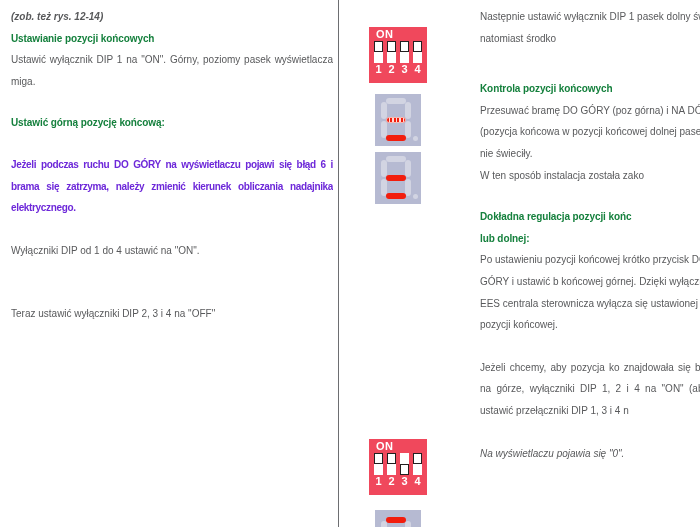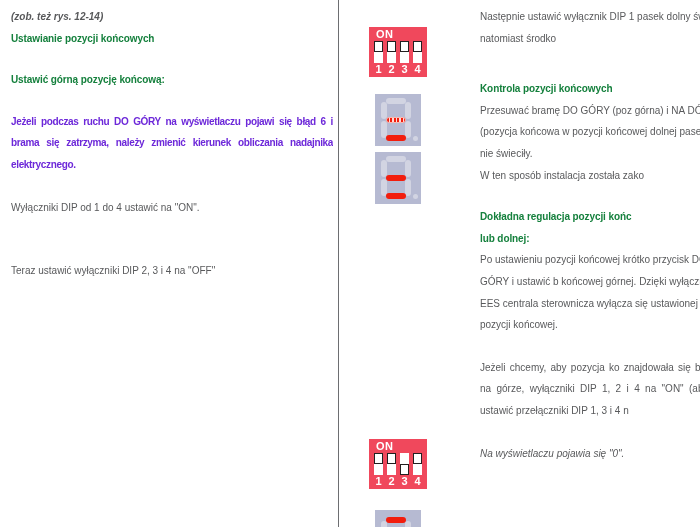--- a/index.html
+++ b/index.html
@@ -91,21 +91,21 @@
   }
   .gap-md { height: 20px; }
   .gap-lg { height: 21px; }
   .spacer-6 { height: 6px; }
   .spacer-9 { height: 9px; }
 
   
   .dip {
     position: relative;
     width: 58px;
-    height: 50px;
+    height: 56px;
     background: #f0485c;
     box-sizing: border-box;
   }
   .dip-on-label {
     position: absolute;
     left: 7px;
     top: 1px;
     font-size: 11px;
     font-weight: bold;
     color: #ffffff;
@@ -211,20 +211,21 @@
 </style>
 </head>
 <body>
 
 <div class="page">
 
   <div class="col-left">
     <div class="spacer-6"></div>
     <p class="italic noj">(zob. też rys. 12-14)</p>
     <p class="bold noj">Ustawianie pozycji końcowych</p>
+    <p>Ustawić wyłącznik DIP 1 na "ON". Górny, poziomy pasek wyświetlacza miga.</p>
     <div class="gap-md"></div>
     <p class="bold noj">Ustawić górną pozycję końcową:</p>
     <div class="gap-md"></div>
     <p class="bold-tight">Jeżeli podczas ruchu DO GÓRY na wyświetlaczu pojawi się błąd 6 i brama się zatrzyma, należy zmienić kierunek obliczania nadajnika elektrycznego.</p>
     <div class="gap-lg"></div>
     <p class="noj">Wyłączniki DIP od 1 do 4 ustawić na "ON".</p>
     <div class="gap-lg"></div>
     <div class="gap-lg"></div>
     <p class="noj">Teraz ustawić wyłączniki DIP 2, 3 i 4 na "OFF"</p>
   </div>

